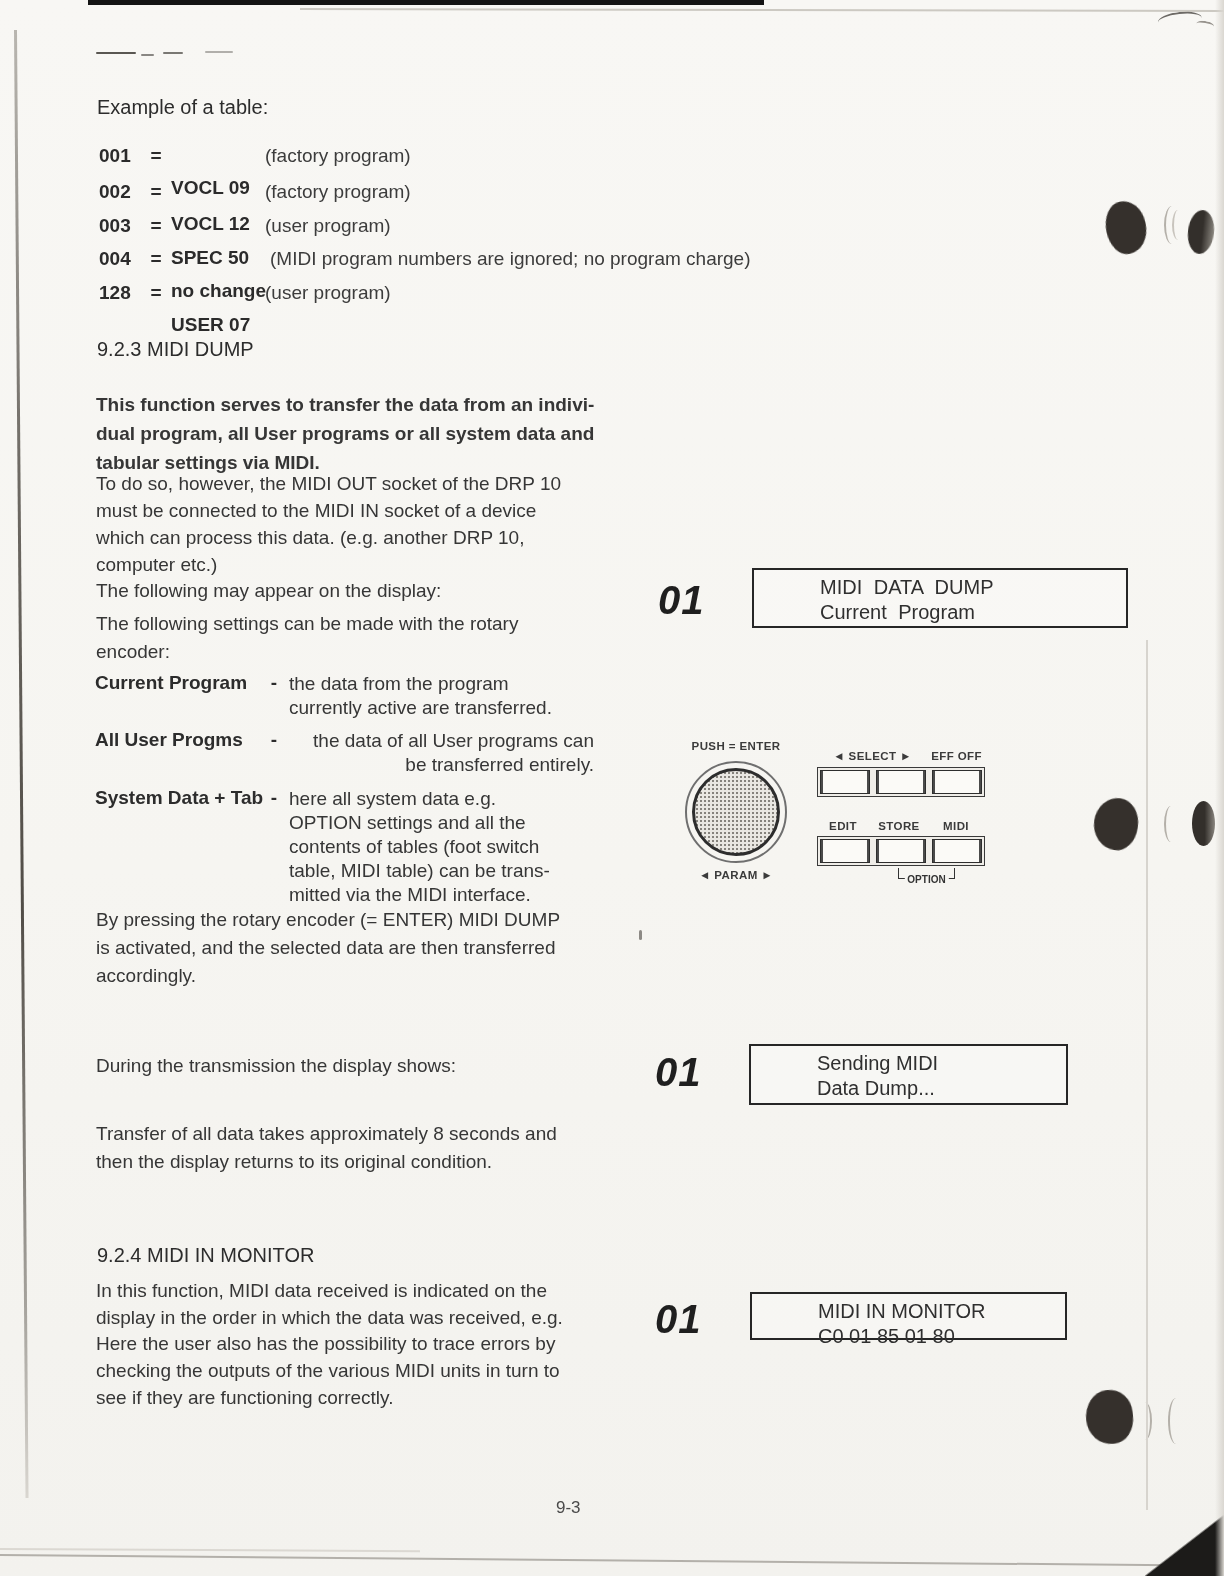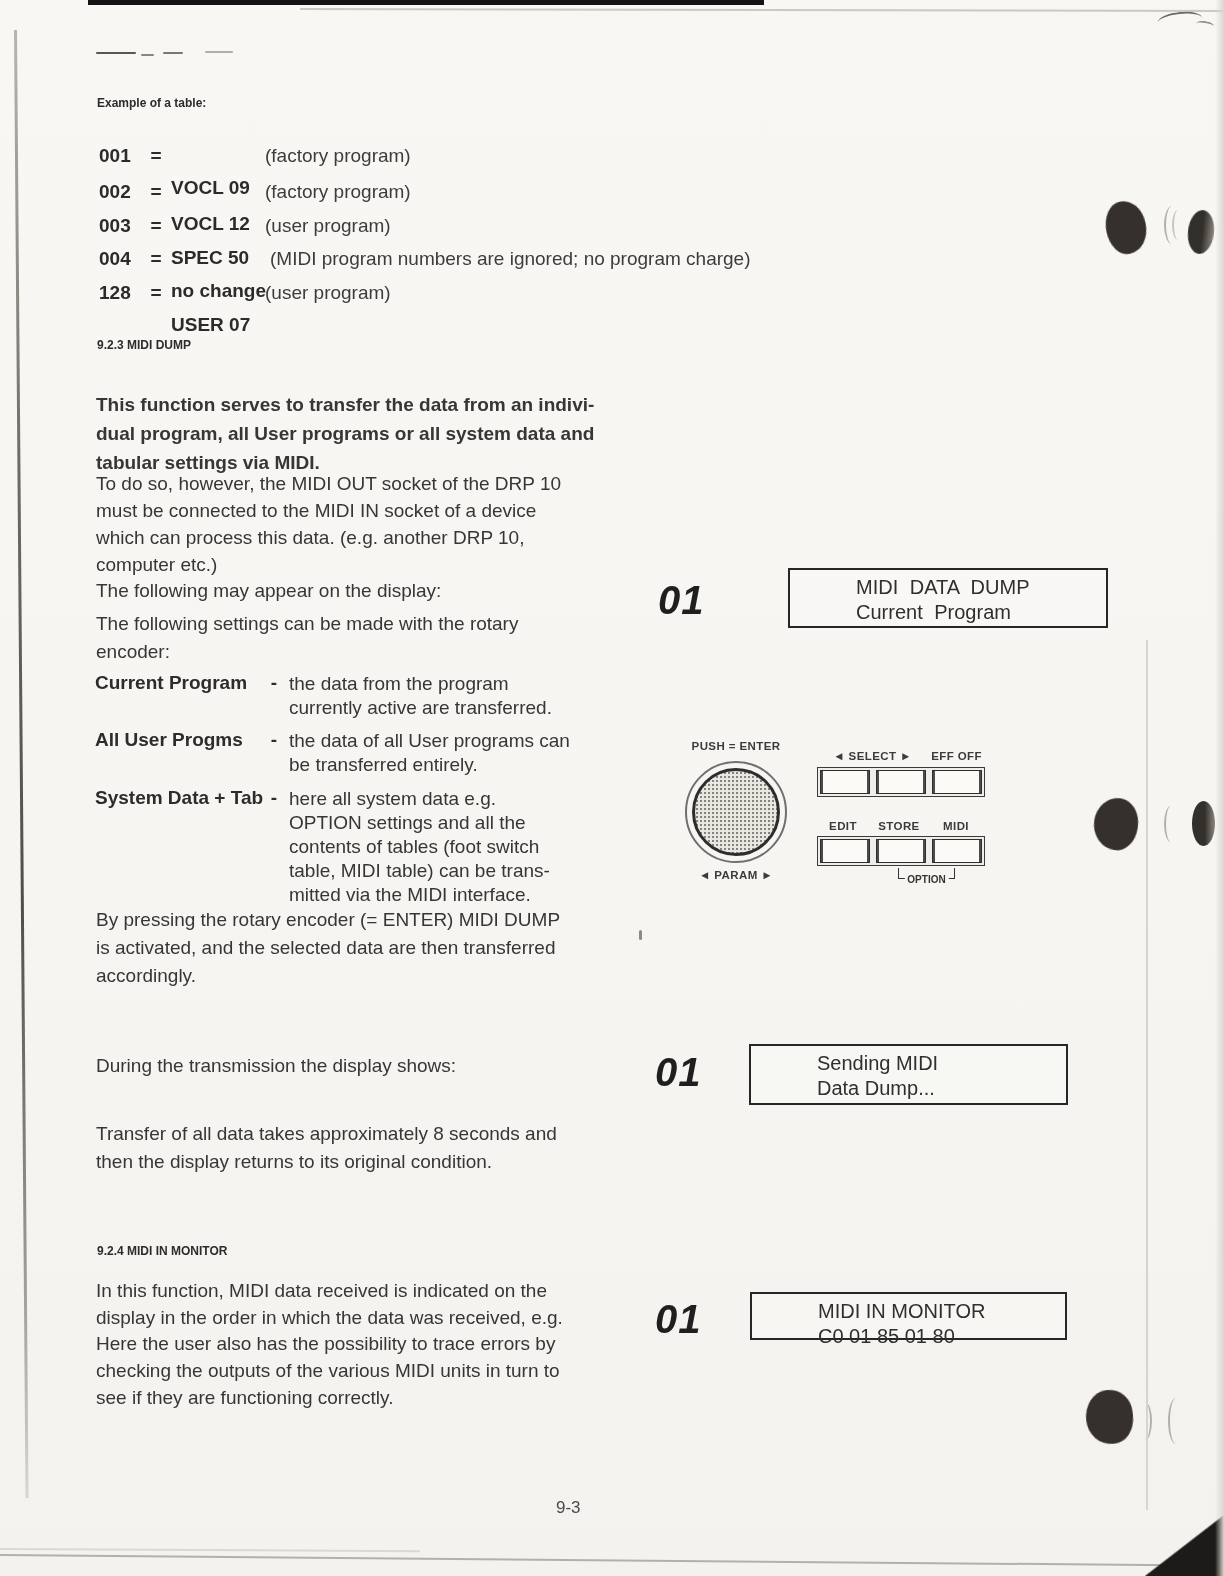--- a/index.html
+++ b/index.html
@@ -39,21 +39,21 @@
   .half-hole.r2 { left:1192px; top:801px; width:23px; height:45px; }
   .arc { position:absolute; border:0; border-left:2px solid #b4b0a9; border-radius:50%; background:transparent; }
   .arc.a1  { left:1164px; top:206px; width:16px; height:38px; }
   .arc.a1b { left:1172px; top:210px; width:12px; height:30px; border-color:#c8c4bd; }
   .arc.a2  { left:1164px; top:806px; width:14px; height:36px; }
   .arc.a3  { left:1168px; top:1398px; width:16px; height:46px; }
   .arc.a3b { left:1138px; top:1402px; width:14px; height:38px; border-left:0; border-right:2px solid #b4b0a9; }
   .speck { position:absolute; left:639px; top:930px; width:3px; height:10px; background:#8d8a85; border-radius:2px; }
 
   
-  .h-title { position:absolute; left:97px; font-size:12px; font-weight:700; color:#2c2c2c; }
+  .h-title { position:absolute; left:97px; font-size:20px; font-weight:400; color:#2c2c2c; }
   .para    { position:absolute; left:96px; width:510px; font-size:19px; line-height:28px;
              white-space:pre-line; color:#363636; }
   .lh27 { line-height:27px; } .lh29 { line-height:29px; }
   .t-row { position:absolute; left:99px; display:flex; font-size:19px; width:740px; }
   .t-num { width:42px; font-weight:700; color:#2b2b2b; }
   .t-eq  { width:30px; text-align:center; font-weight:700; color:#2b2b2b; }
   .t-val { min-width:90px; font-weight:700; color:#2b2b2b;margin-top:32px; }
   .t-note{ margin-left:4px; color:#3c3c3c; }
   .def { position:absolute; left:95px; display:flex; width:505px; font-size:19px; }
   .def-term { width:182px; display:flex; justify-content:space-between; font-weight:700;
@@ -166,21 +166,21 @@
 encoder:</div>
 
   <div class="def" style="top:672px;">
     <span class="def-term">
       <span>Current Program</span>
       <span>-</span>
     </span>
     <span class="def-desc">the data from the program
 currently active are transferred.</span>
   </div>
-  <div class="def" style="top:729px;">
+  <div class="def" style="top:729px;text-align:right;">
     <span class="def-term">
       <span>All User Progms</span>
       <span>-</span>
     </span>
     <span class="def-desc">the data of all User programs can
 be transferred entirely.</span>
   </div>
   <div class="def" style="top:787px;">
     <span class="def-term">
       <span>System Data + Tab</span>
@@ -201,21 +201,21 @@
 then the display returns to its original condition.</div>
 
   <div class="h-title" style="top:1244px;">9.2.4 MIDI IN MONITOR</div>
   <div class="para lh27" style="top:1277px;">In this function, MIDI data received is indicated on the
 display in the order in which the data was received, e.g.</div>
   <div class="para lh27" style="top:1330px;">Here the user also has the possibility to trace errors by
 checking the outputs of the various MIDI units in turn to
 see if they are functioning correctly.</div>
 
   <div class="disp-index" style="left:658px;top:578px;">01</div>
-  <div class="lcd ws" style="left:752px;top:568px;width:320px;height:60px;margin-left:36px;">
+  <div class="lcd ws" style="left:752px;top:568px;width:376px;height:60px;">
     <div class="l">MIDI DATA DUMP</div>
     <div class="l">Current Program</div>
   </div>
 
   <div class="pn-label" style="left:684px;top:740px;width:104px;">PUSH = ENTER</div>
   <div class="enc-outer">
     <div class="enc-inner"></div>
   </div>
   <div class="pn-label" style="left:684px;top:869px;width:104px;">◄ PARAM ►</div>
 

